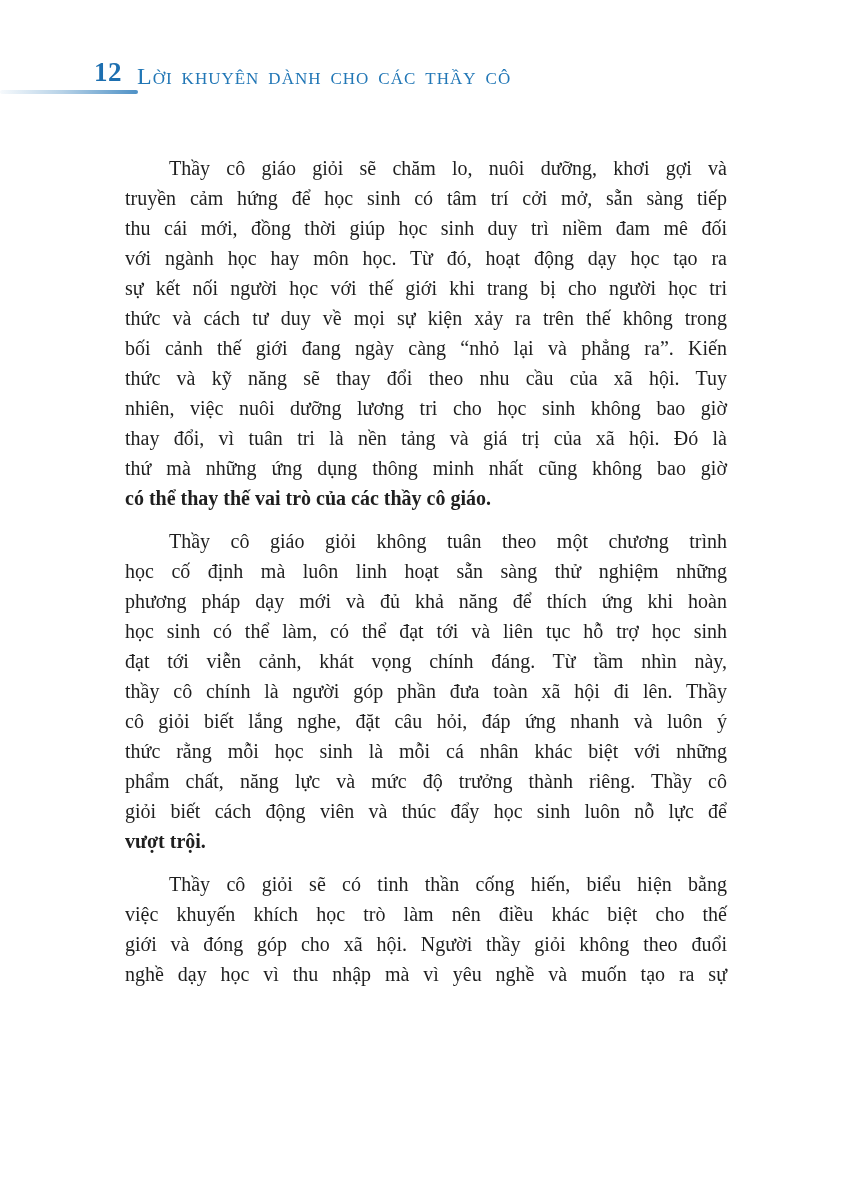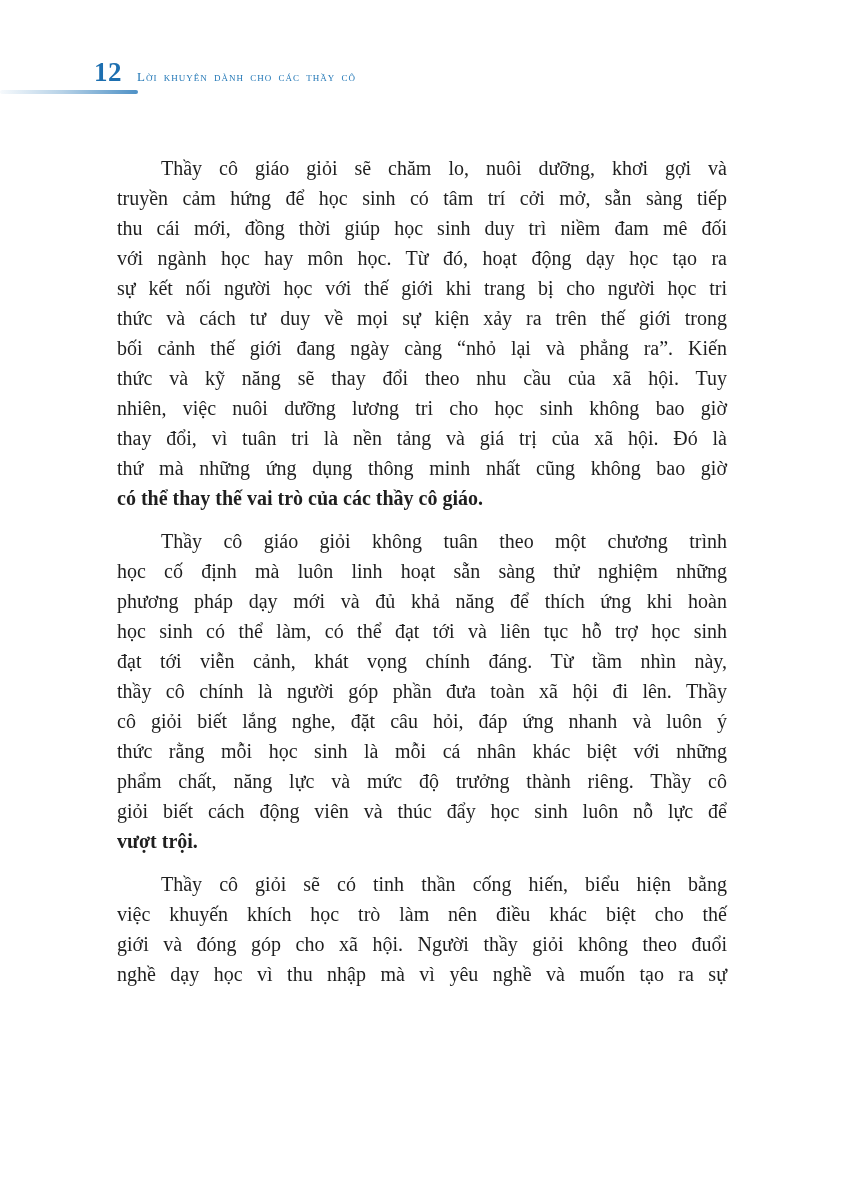--- a/index.html
+++ b/index.html
@@ -23,21 +23,21 @@
     font-size: 27px;
     font-weight: bold;
     color: #1d6fb0;
     line-height: 27px;
     letter-spacing: 0.5px;
   }
   .chapter-title {
     position: absolute;
     left: 137px;
     top: 66px;
-    font-size: 13px;
+    font-size: 24px;
     line-height: 21px;
     font-variant: small-caps;
     letter-spacing: 1px;
     word-spacing: 2px;
     color: #2277b6;
   }
   .header-rule {
     position: absolute;
     left: 0;
     top: 90px;
@@ -49,21 +49,21 @@
   
   .body-text {
     position: absolute;
     left: 117px;
     top: 153px;
     width: 610px;
     color: #1f1f1f;
     font-size: 20px;
   }
   .paragraph {
-    margin: 0 0 13px 0;
+    margin: 0 0 13px 8px;
   }
   .line {
     line-height: 30px;
     height: 30px;
     text-align: justify;
     text-align-last: justify;
   }
   .line.first {
     padding-left: 44px;
   }
@@ -82,21 +82,21 @@
     <div class="header-rule"></div>
   </header>
 
   <main class="body-text" id="paragraphs">
       <div class="paragraph">
         <div class="line first">Thầy cô giáo giỏi sẽ chăm lo, nuôi dưỡng, khơi gợi và</div>
         <div class="line">truyền cảm hứng để học sinh có tâm trí cởi mở, sẵn sàng tiếp</div>
         <div class="line">thu cái mới, đồng thời giúp học sinh duy trì niềm đam mê đối</div>
         <div class="line">với ngành học hay môn học. Từ đó, hoạt động dạy học tạo ra</div>
         <div class="line">sự kết nối người học với thế giới khi trang bị cho người học tri</div>
-        <div class="line">thức và cách tư duy về mọi sự kiện xảy ra trên thế giới trong</div>
+        <div class="line">thức và cách tư duy về mọi sự kiện xảy ra trên thế không trong</div>
         <div class="line">bối cảnh thế giới đang ngày càng “nhỏ lại và phẳng ra”. Kiến</div>
         <div class="line">thức và kỹ năng sẽ thay đổi theo nhu cầu của xã hội. Tuy</div>
         <div class="line">nhiên, việc nuôi dưỡng lương tri cho học sinh không bao giờ</div>
         <div class="line">thay đổi, vì tuân tri là nền tảng và giá trị của xã hội. Đó là</div>
         <div class="line">thứ mà những ứng dụng thông minh nhất cũng không bao giờ</div>
         <div class="line last">có thể thay thế vai trò của các thầy cô giáo.</div>
       </div>
       <div class="paragraph">
         <div class="line first">Thầy cô giáo giỏi không tuân theo một chương trình</div>
         <div class="line">học cố định mà luôn linh hoạt sẵn sàng thử nghiệm những</div>

